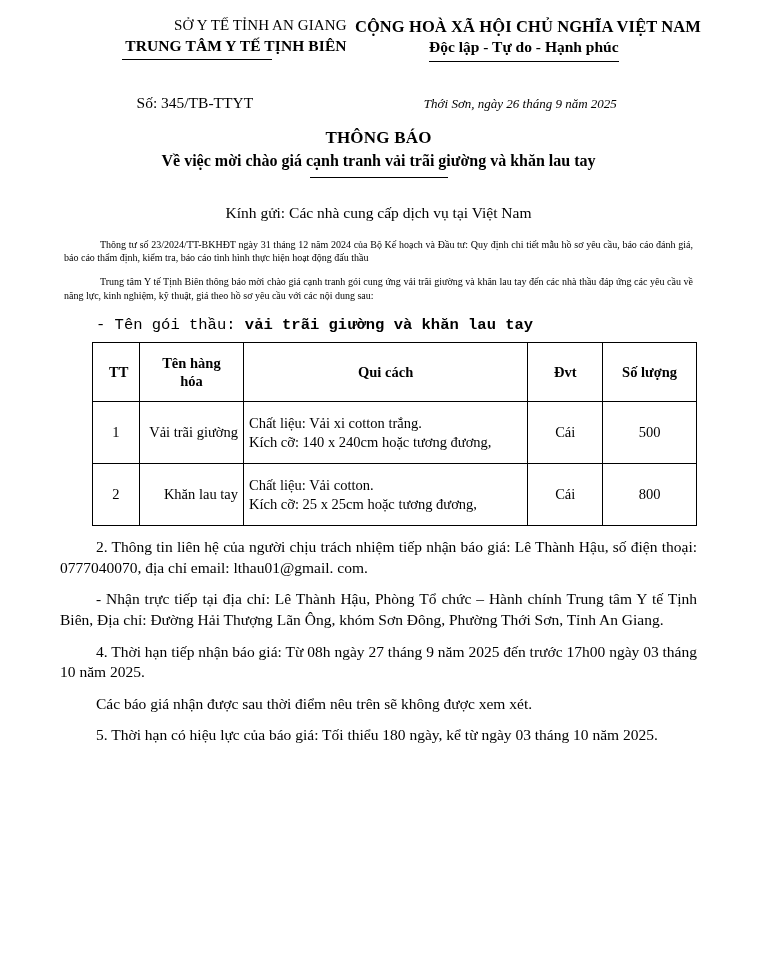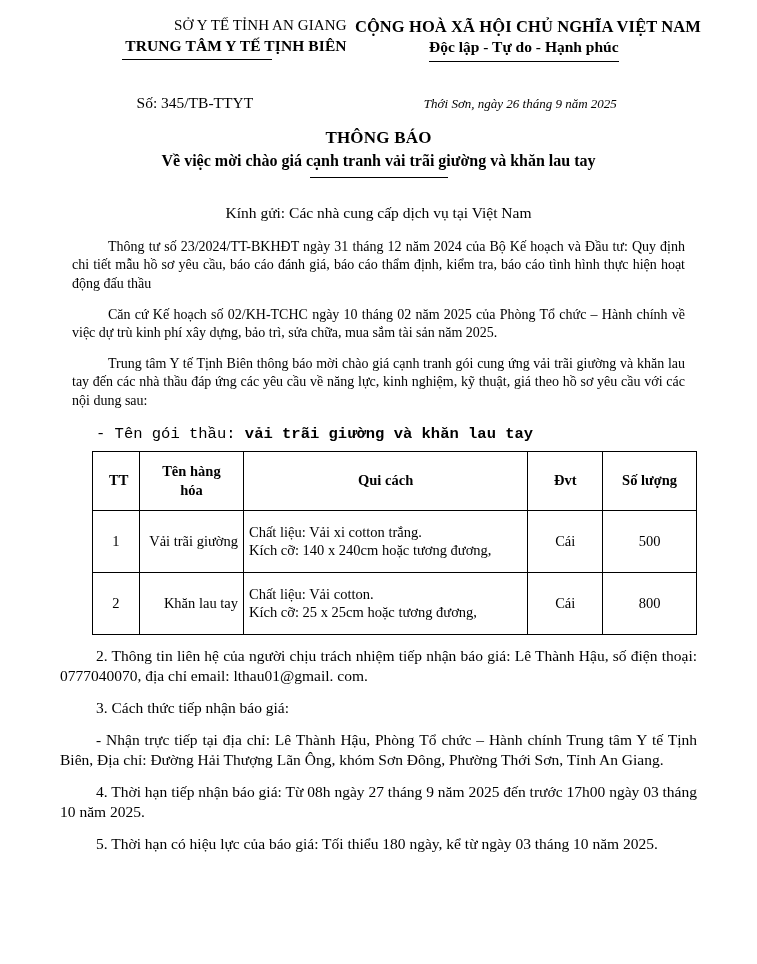--- a/index.html
+++ b/index.html
@@ -116,25 +116,25 @@
   }
 
   .recipient {
     text-align: center;
     margin-top: 25px;
     font-size: 15.5px;
   }
 
   
   p.body-par {
-    margin: 12px;
+    margin: 4px;
     margin-top: 11px;
     text-align: justify;
     text-indent: 36px;
-    font-size: 14px;
+    font-size: 10px;
     line-height: 1.33;
   }
   p.body-par.first { margin-top: 15px; }
 
   .pkg-line {
     margin: 0;
     margin-top: 13px;
     text-indent: 36px;
     font-size: 15.5px;
     font-family: Liberation Mono, monospace;
@@ -211,21 +211,20 @@
 
   <div class="title-block">
     <div class="title-main">THÔNG BÁO</div>
     <div class="title-sub">Về việc mời chào giá cạnh tranh vải trãi giường và khăn lau tay</div>
     <div class="title-rule"></div>
   </div>
 
   <div class="recipient">Kính gửi: Các nhà cung cấp dịch vụ tại Việt Nam</div>
 
   <p class="body-par first">Thông tư số 23/2024/TT-BKHĐT ngày 31 tháng 12 năm 2024 của Bộ Kế hoạch và Đầu tư: Quy định chi tiết mẫu hồ sơ yêu cầu, báo cáo đánh giá, báo cáo thẩm định, kiểm tra, báo cáo tình hình thực hiện hoạt động đấu thầu</p>
-  <p class="body-par">Căn cứ Kế hoạch số 02/KH-TCHC ngày 10 tháng 02 năm 2025 của Phòng Tổ chức – Hành chính về việc dự trù kinh phí xây dựng, bảo trì, sửa chữa, mua sắm tài sản năm 2025.</p>
   <p class="body-par">Trung tâm Y tế Tịnh Biên thông báo mời chào giá cạnh tranh gói cung ứng vải trãi giường và khăn lau tay đến các nhà thầu đáp ứng các yêu cầu về năng lực, kinh nghiệm, kỹ thuật, giá theo hồ sơ yêu cầu với các nội dung sau:</p>
 
   <div class="pkg-line">
     <span>- Tên gói thầu: </span><b>vải trãi giường và khăn lau tay</b>
   </div>
 
   <table class="goods">
     <colgroup>
       <col class="col-tt">
         <col class="col-name">
@@ -260,18 +259,18 @@
           <span class="spec-line">Chất liệu: Vải cotton.</span>
           <span class="spec-line">Kích cỡ: 25 x 25cm hoặc tương đương,</span>
         </td>
         <td class="c-unit">Cái</td>
         <td class="c-qty">800</td>
       </tr>
     </tbody>
   </table>
 
   <p class="item">2. Thông tin liên hệ của người chịu trách nhiệm tiếp nhận báo giá: Lê Thành Hậu, số điện thoại: 0777040070, địa chỉ email: lthau01@gmail. com.</p>
-  <p class="item">3. Cách thức tiếp nhận báo giá:</p>
   <p class="item">- Nhận trực tiếp tại địa chỉ: Lê Thành Hậu, Phòng Tổ chức – Hành chính Trung tâm Y tế Tịnh Biên, Địa chỉ: Đường Hải Thượng Lãn Ông, khóm Sơn Đông, Phường Thới Sơn, Tỉnh An Giang.</p>
   <p class="item">4. Thời hạn tiếp nhận báo giá: Từ 08h ngày 27 tháng 9 năm 2025 đến trước 17h00 ngày 03 tháng 10 năm 2025.</p>
+  <p class="item">Các báo giá nhận được sau thời điểm nêu trên sẽ không được xem xét.</p>
   <p class="item">5. Thời hạn có hiệu lực của báo giá: Tối thiểu 180 ngày, kể từ ngày 03 tháng 10 năm 2025.</p>
 
 </div>
 
 </body></html>

